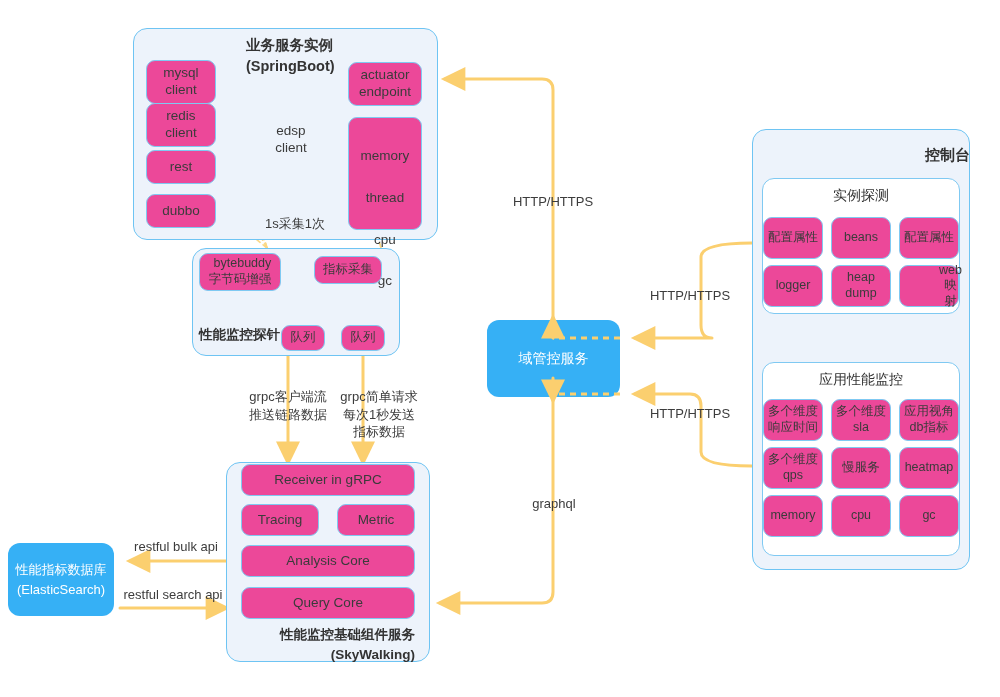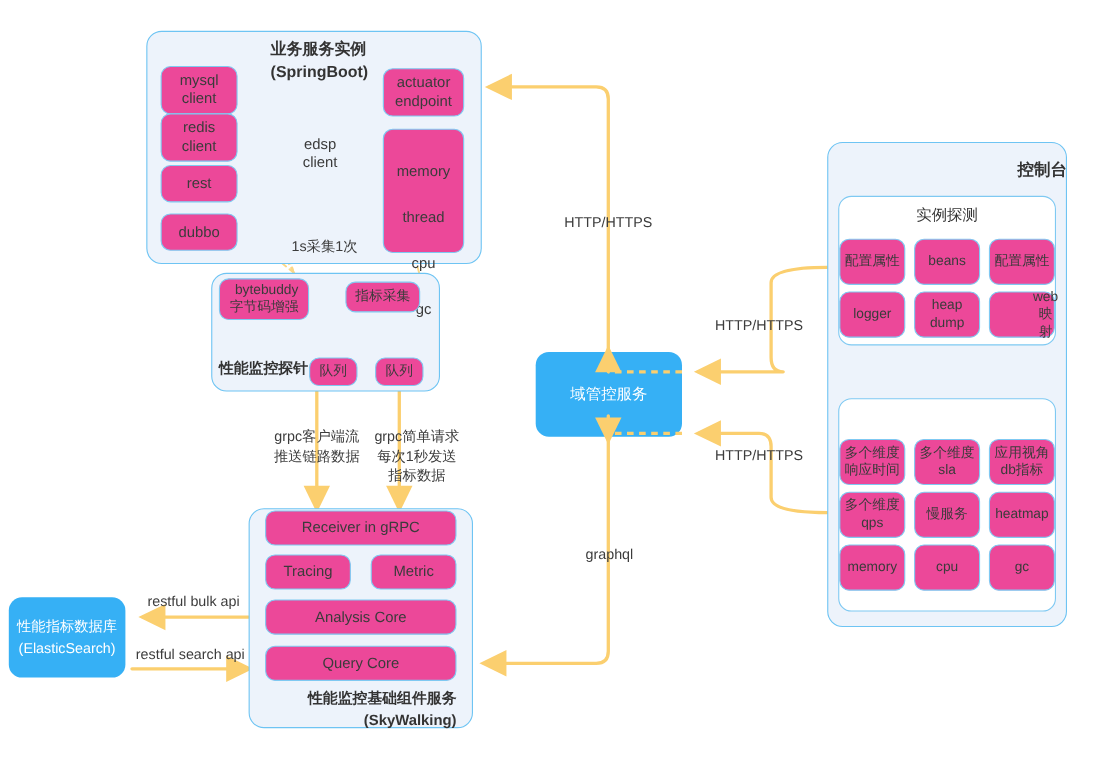--- a/index.html
+++ b/index.html
@@ -193,20 +193,21 @@
   <div class="node" style="left:763px;top:217px;width:60px;height:42px;font-size:12.5px;">配置属性</div>
   <div class="node" style="left:831px;top:217px;width:60px;height:42px;font-size:12.5px;">beans</div>
   <div class="node" style="left:899px;top:217px;width:60px;height:42px;font-size:12.5px;">配置属性</div>
   <div class="node" style="left:763px;top:265px;width:60px;height:42px;font-size:12.5px;">logger</div>
   <div class="node" style="left:831px;top:265px;width:60px;height:42px;font-size:12.5px;">heap
 dump</div>
   <div class="node" style="left:899px;top:265px;width:60px;height:42px;font-size:12.5px;padding-left:43px;">web映射</div>
 
   <div class="panel inner" style="left:762px;top:362px;width:198px;height:194px;">
   </div>
+  <div class="sec-title" style="left:762px;top:371px;width:198px;">应用性能监控</div>
   <div class="node" style="left:763px;top:399px;width:60px;height:42px;font-size:12.5px;">多个维度
 响应时间</div>
   <div class="node" style="left:831px;top:399px;width:60px;height:42px;font-size:12.5px;">多个维度
 sla</div>
   <div class="node" style="left:899px;top:399px;width:60px;height:42px;font-size:12.5px;">应用视角
 db指标</div>
   <div class="node" style="left:763px;top:447px;width:60px;height:42px;font-size:12.5px;">多个维度
 qps</div>
   <div class="node" style="left:831px;top:447px;width:60px;height:42px;font-size:12.5px;">慢服务</div>
   <div class="node" style="left:899px;top:447px;width:60px;height:42px;font-size:12.5px;">heatmap</div>

